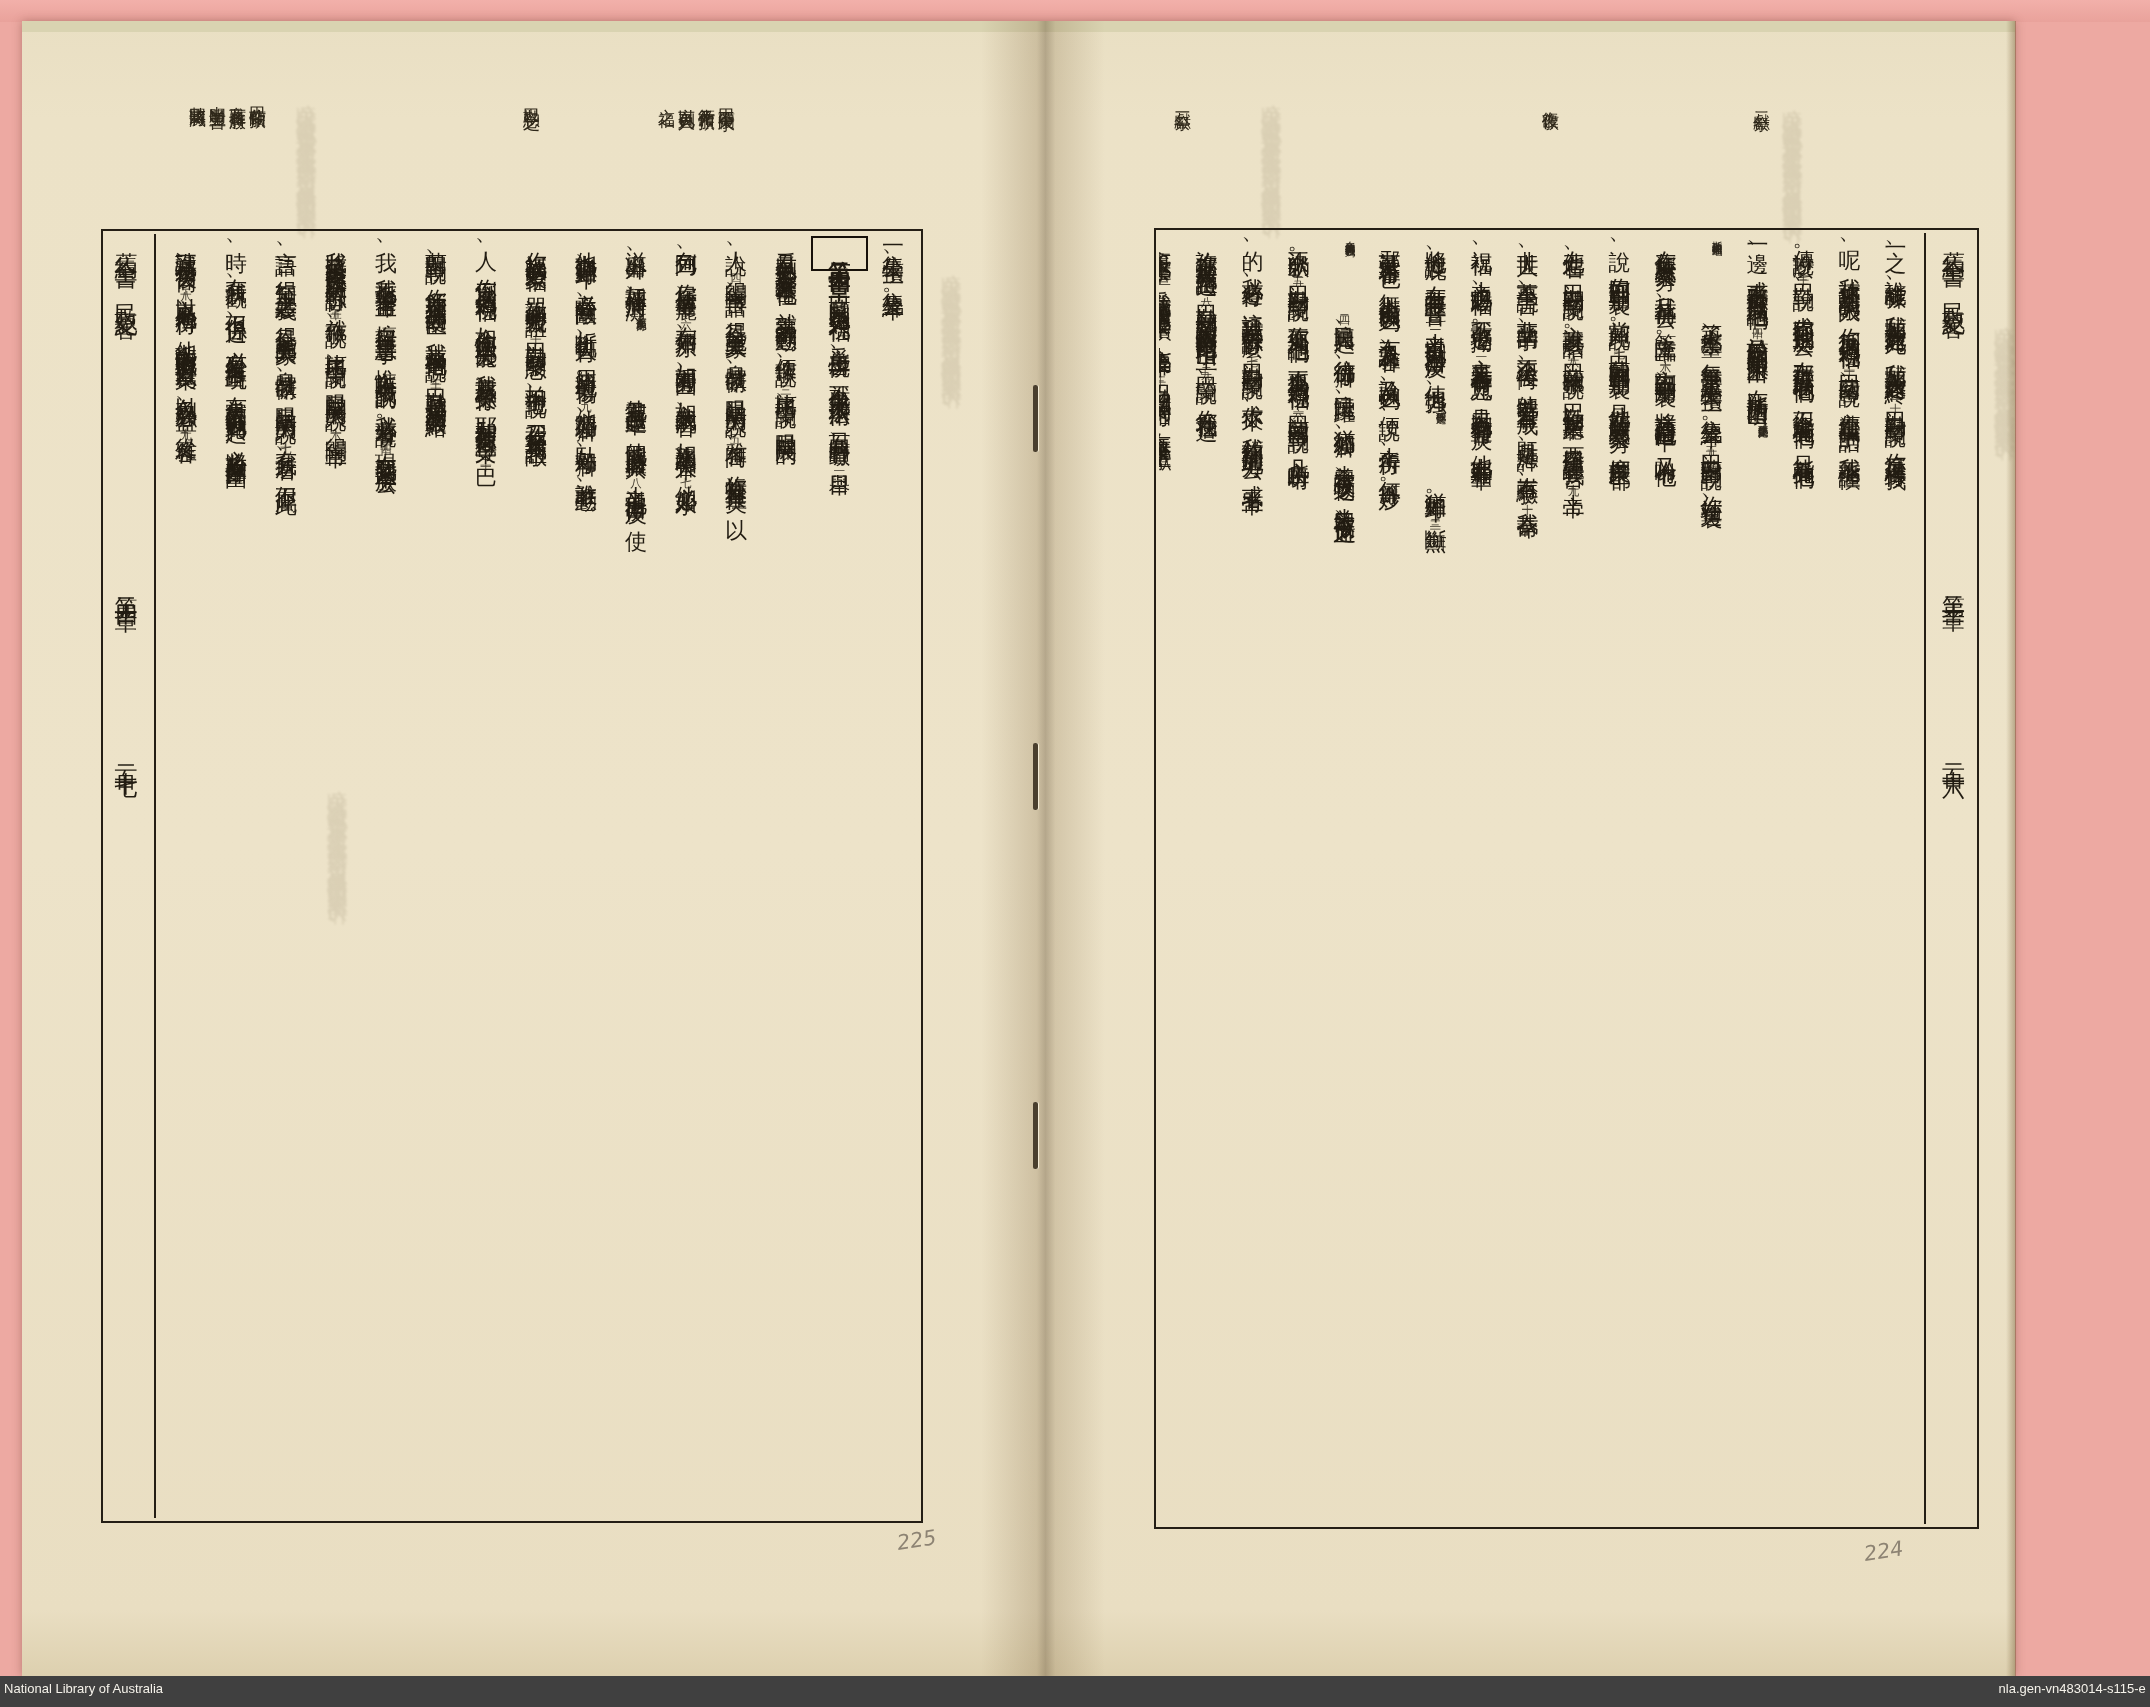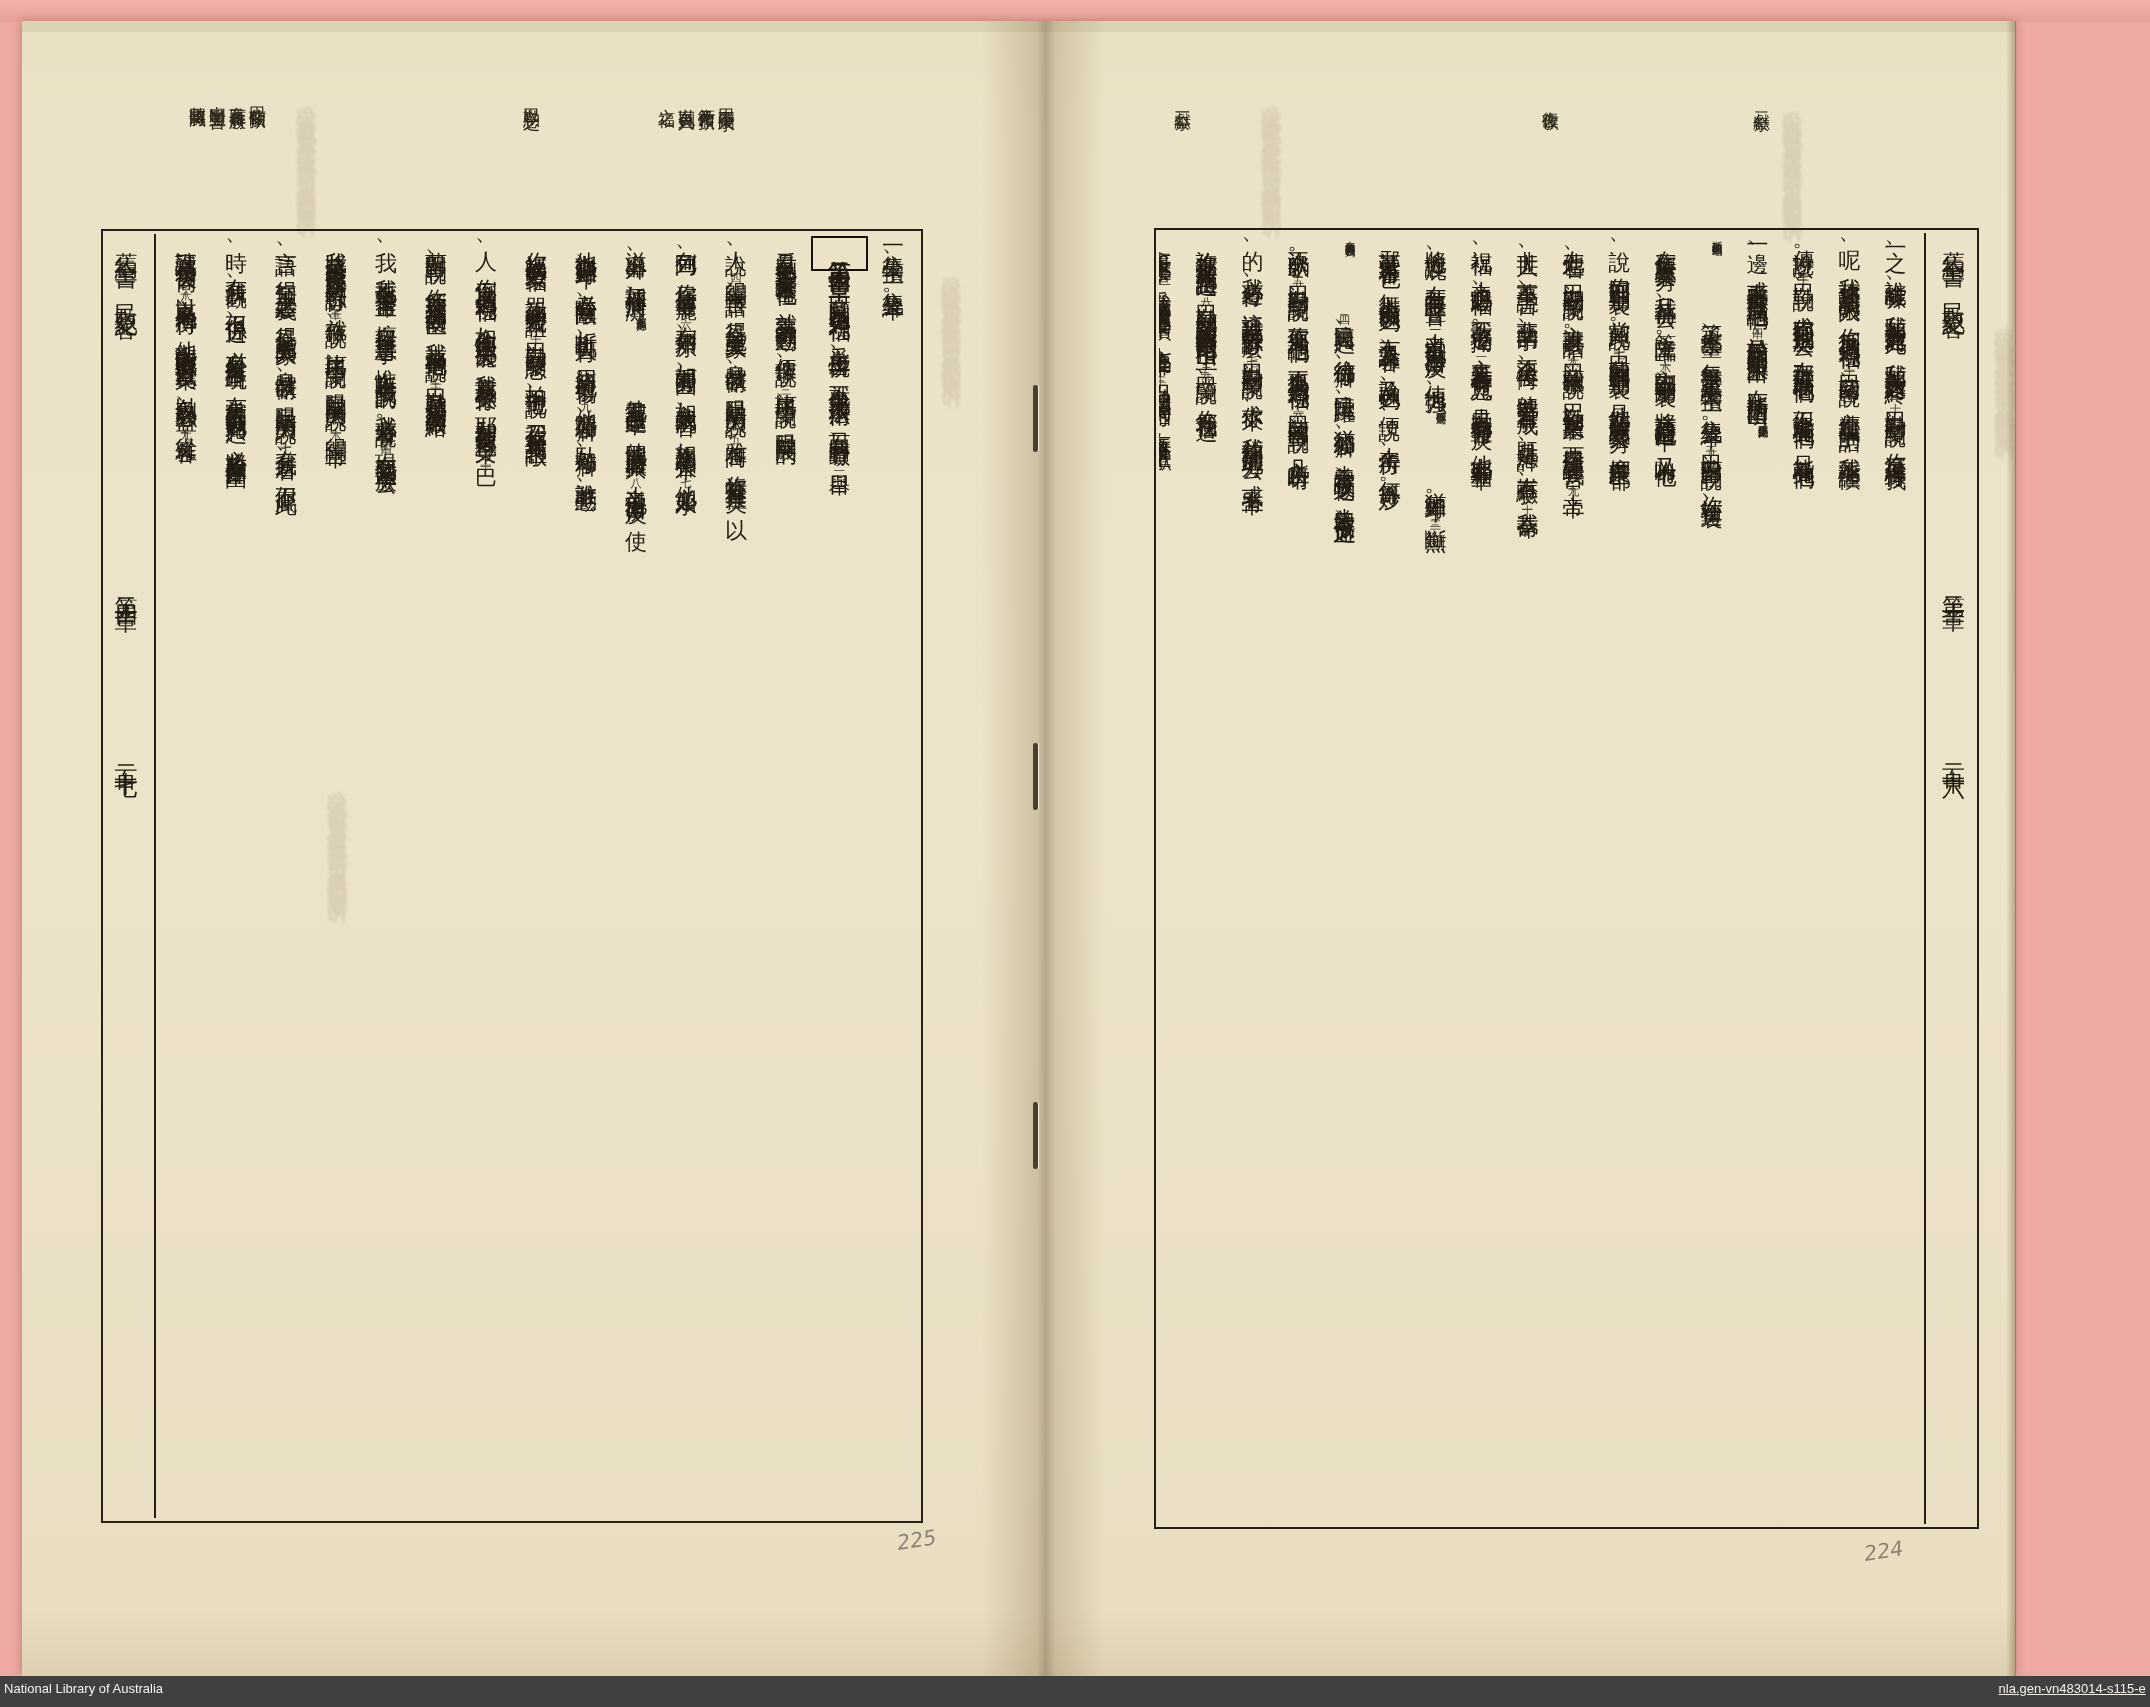--- a/index.html
+++ b/index.html
@@ -43,21 +43,21 @@
   .ghost{position:absolute;writing-mode:vertical-rl;text-orientation:upright;color:#6d5f42;
        font-size:20.6px;letter-spacing:3.1px;line-height:34px;opacity:.14;filter:blur(0.8px);
        transform:scaleX(-1);pointer-events:none;}
   
   .pencil{position:absolute;font-family:"DejaVu Sans",sans-serif;color:#7d7466;font-size:20.6px;
        font-style:italic;transform:rotate(-9deg);opacity:.85;}
   
   .footer{position:absolute;left:0;top:1676px;width:2151px;height:31.5px;background:#404040;
        color:#f5f2ea;font-family:"Liberation Sans",sans-serif;font-size:13px;}
   .footer .fl{position:absolute;left:4.1px;top:5.2px;}
-  .footer .fr{position:absolute;right:5.2px;top:5.2px;text-decoration:underline;}
+  .footer .fr{position:absolute;right:5.2px;top:5.2px;}
 </style>
 </head>
 <body>
 
 <div class="topband"></div>
 <div class="sheet"></div>
 <div class="greenband"></div>
 <div class="gutter"></div>
 <div class="rightedge"></div>
 

